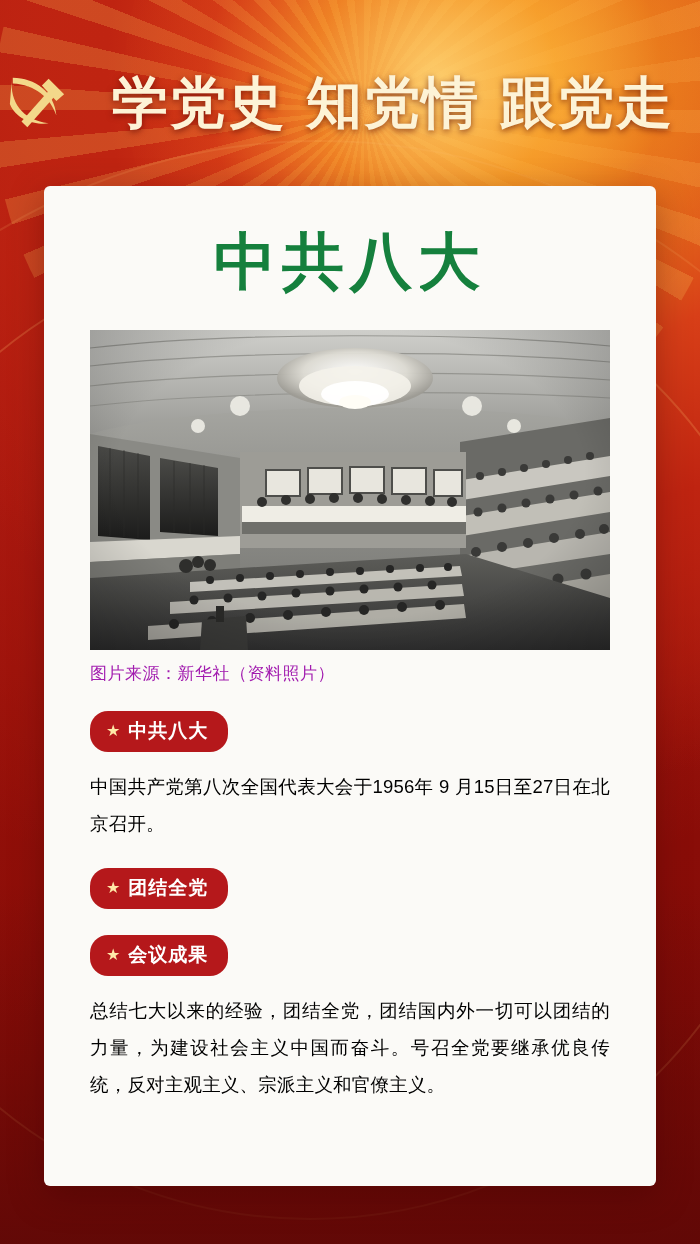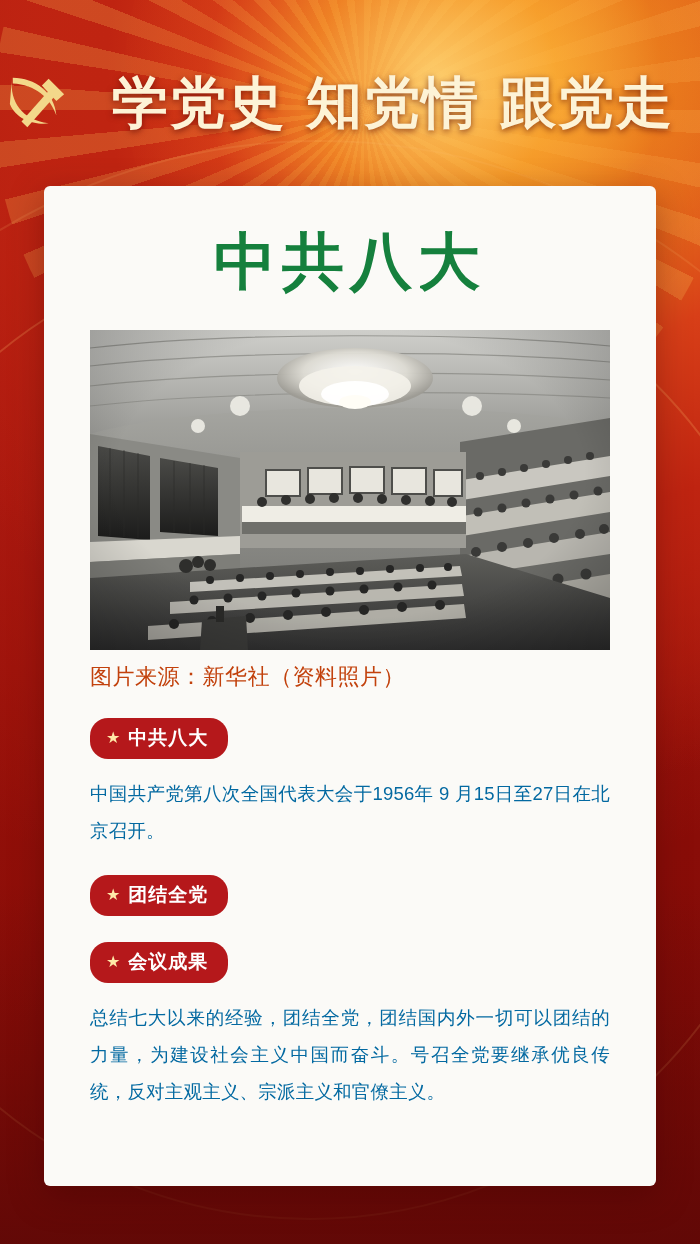--- a/index.html
+++ b/index.html
@@ -115,22 +115,22 @@
   .photo-wrap {
     margin-top: 26px;
     width: 520px;
     height: 320px;
     overflow: hidden;
     position: relative;
     background: #2a2a2a;
   }
   .photo-caption {
     margin-top: 12px;
-    font-size: 22px;
-    color: #c2410c;
+    font-size: 17px;
+    color: #a21caf;
     letter-spacing: 0.5px;
   }
 
   
   .sec {
     margin-top: 26px;
   }
   .sec-tag {
     display: inline-flex;
     align-items: center;
@@ -141,21 +141,21 @@
     font-weight: bold;
     padding: 7px 20px 8px 16px;
     border-radius: 18px;
     letter-spacing: 1px;
   }
   .sec-tag .star { font-size: 16px; line-height: 1; color: #ffe9a8; }
   .sec-body {
     margin-top: 16px;
     font-size: 18.5px;
     line-height: 2.0;
-    color: #0369a1;
+    color: #000000;
     letter-spacing: 0.2px;
     text-align: justify;
   }
 
   
   .photo-svg { display: block; width: 100%; height: 100%; }
 </style>
 </head>
 <body>
 

